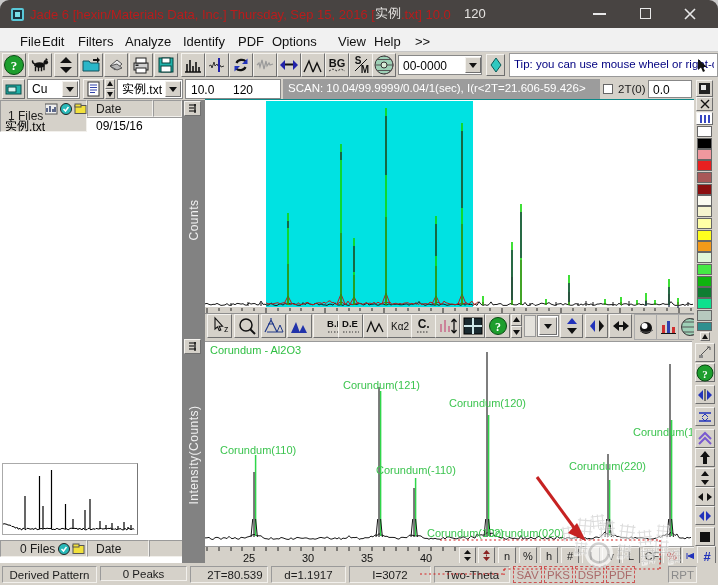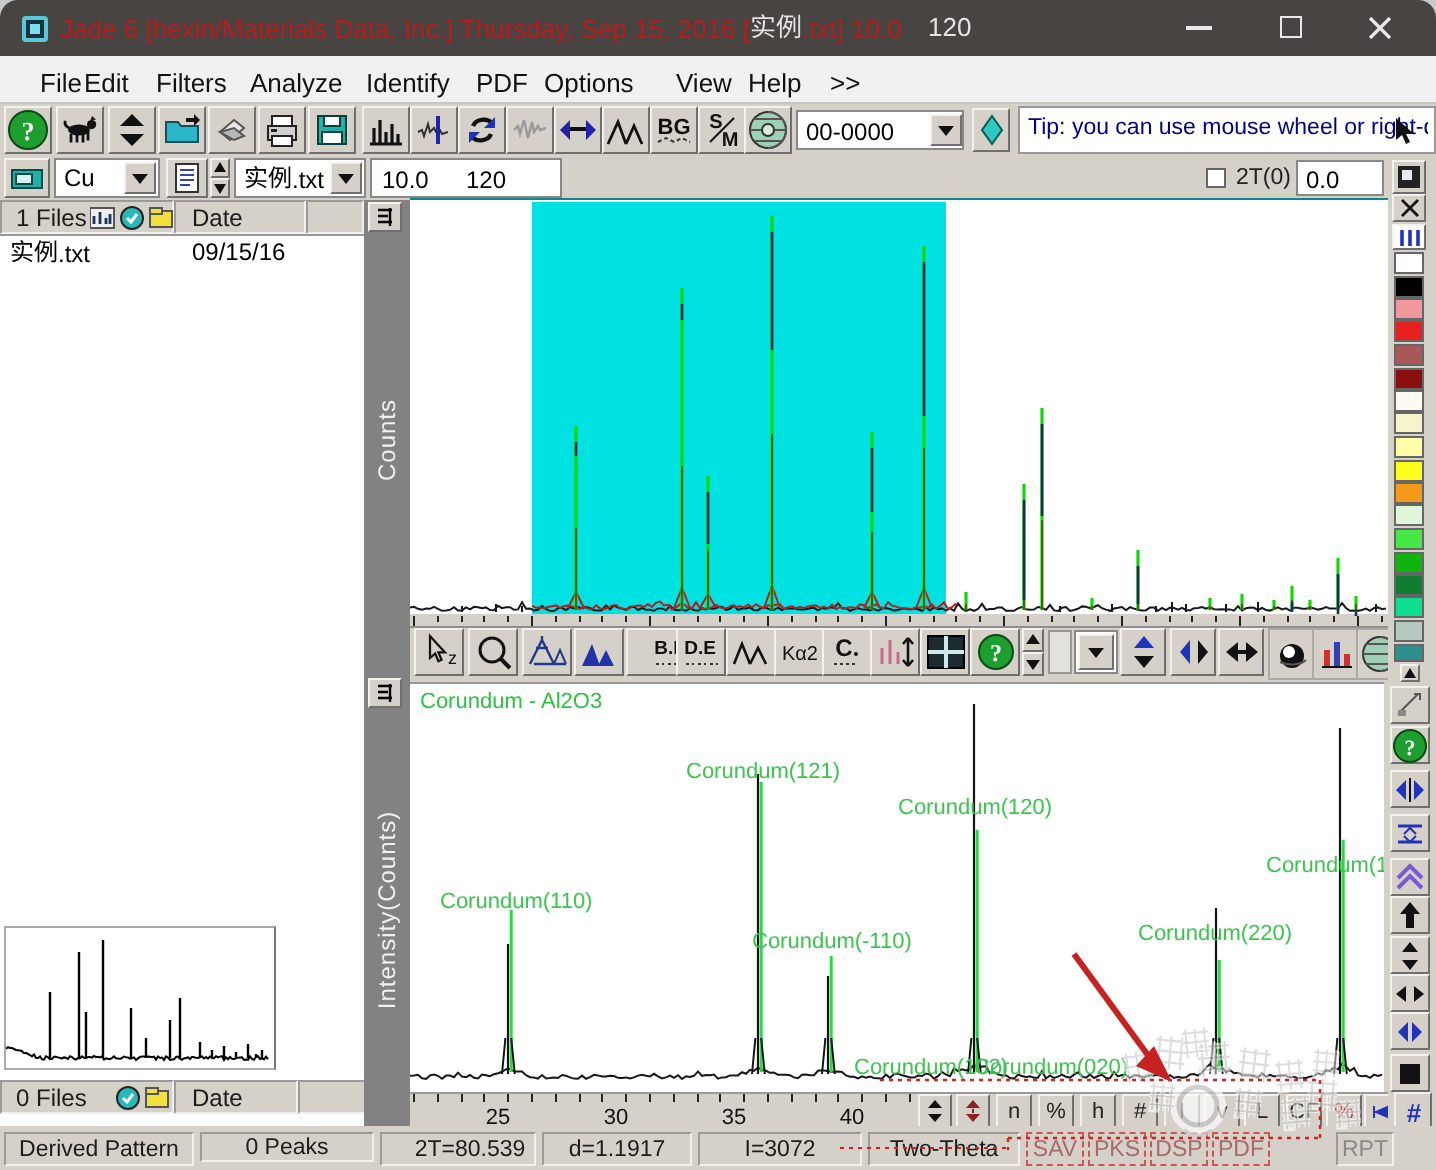--- a/index.html
+++ b/index.html
@@ -222,35 +222,38 @@
     </div>
 <div class="btn" style="left:165px;top:81px;width:16px;height:16px;">
       <svg width="14" height="14">
         <path d="M3 5 h8 l-4 5z" fill="#111"></path>
       </svg>
     </div>
 <div class="abs" style="left:185px;top:79px;width:96px;height:20px;background:#fff;border:1px solid #888;box-sizing:border-box;">
       <span style="position:absolute;left:5px;top:3px;font-size:12px;">10.0</span>
       <span style="position:absolute;left:47px;top:3px;font-size:12px;">120</span>
     </div>
+<div class="abs" style="left:283px;top:79px;width:317px;height:20px;background:#9c9c9c;">
+      <span style="position:absolute;left:5px;top:3px;font-size:11.5px;color:#fff;white-space:nowrap;">SCAN: 10.04/99.9999/0.04/1(sec), I(r&lt;2T=21.606-59.426&gt;</span>
+    </div>
 <div class="abs" style="left:603px;top:84px;width:10px;height:10px;background:#fff;border:1px solid #666;box-sizing:border-box;"></div>
 <div class="abs" style="left:618px;top:83px;font-size:11.5px;color:#222;">2T(0)</div>
 <div class="abs" style="left:648px;top:80px;width:44px;height:18px;background:#fff;border:1px solid #888;box-sizing:border-box;">
       <span style="position:absolute;left:4px;top:2px;font-size:12px;">0.0</span>
     </div>
 <div class="btn" style="left:696px;top:80px;width:17px;height:17px;display:flex;align-items:center;justify-content:center;">
       <svg width="13" height="13">
         <rect x="1" y="1" width="11" height="11" fill="#222"></rect>
         <rect x="3" y="3" width="5" height="5" fill="#e8e8e8"></rect>
       </svg>
     </div>
 
 <div class="abs" style="left:0;top:100px;width:182px;height:463px;background:#ffffff;"></div>
 <div class="abs" style="left:0;top:100px;width:182px;height:17px;background:#d5d1c9;border-bottom:1px solid #9a9a9a;">
-  <div class="cell" style="left:0;top:0;width:87px;height:17px;justify-content:flex-start;padding-left:7px;font-size:12px;">1 Files</div>
+  <div class="cell" style="left:0;top:0;width:87px;height:32px;justify-content:flex-start;padding-left:7px;font-size:12px;">1 Files</div>
   <div class="cell" style="left:87px;top:0;width:66px;height:17px;justify-content:flex-start;padding-left:8px;font-size:12px;">Date</div>
   <div class="cell" style="left:153px;top:0;width:29px;height:17px;"></div>
   <svg class="abs" style="left:45px;top:3px;" width="42" height="12">
     <rect x="0" y="1" width="12" height="10" fill="#efefef" stroke="#555"></rect>
         <path d="M2 9 V5 M5 9 V3 M8 9 V6 M10 9 V4" stroke="#203060" stroke-width="1.4"></path>
     <circle cx="21" cy="6" r="5.5" fill="#28b8b8" stroke="#222"></circle>
         <path d="M18.5 6 l2 2 l3-4" stroke="#fff" stroke-width="1.5" fill="none"></path>
     <rect x="30" y="2.5" width="11" height="8" fill="#f2e13c" stroke="#555"></rect>
         <rect x="30" y="1" width="6" height="3" fill="#f2e13c" stroke="#555"></rect>
   </svg>
@@ -281,21 +284,21 @@
         <line x1="106" y1="529" x2="106" y2="525"></line> 
         <line x1="112" y1="529" x2="112" y2="523"></line> 
         <line x1="118" y1="529" x2="118" y2="526"></line> 
         <line x1="124" y1="529" x2="124" y2="522"></line> 
         <line x1="128" y1="529" x2="128" y2="527"></line> 
         <line x1="131" y1="529" x2="131" y2="525"></line>
       </g>
 </svg>
 
 <div class="abs" style="left:0;top:540px;width:183px;height:17px;background:#d5d1c9;">
-  <div class="cell" style="left:0;top:0;width:87px;height:17px;justify-content:flex-start;padding-left:7px;font-size:12px;">0 Files</div>
+  <div class="cell" style="left:0;top:0;width:87px;height:17px;justify-content:flex-start;padding-left:19px;font-size:12px;">0 Files</div>
   <div class="cell" style="left:87px;top:0;width:62px;height:17px;justify-content:flex-start;padding-left:8px;font-size:12px;">Date</div>
   <div class="cell" style="left:149px;top:0;width:34px;height:17px;"></div>
   <svg class="abs" style="left:58px;top:3px;" width="28" height="12">
     <circle cx="6" cy="6" r="5.5" fill="#28b8b8" stroke="#222"></circle>
         <path d="M3.5 6 l2 2 l3-4" stroke="#fff" stroke-width="1.5" fill="none"></path>
     <rect x="15" y="2.5" width="11" height="8" fill="#f2e13c" stroke="#555"></rect>
         <rect x="15" y="1" width="6" height="3" fill="#f2e13c" stroke="#555"></rect>
   </svg>
 </div>
 

